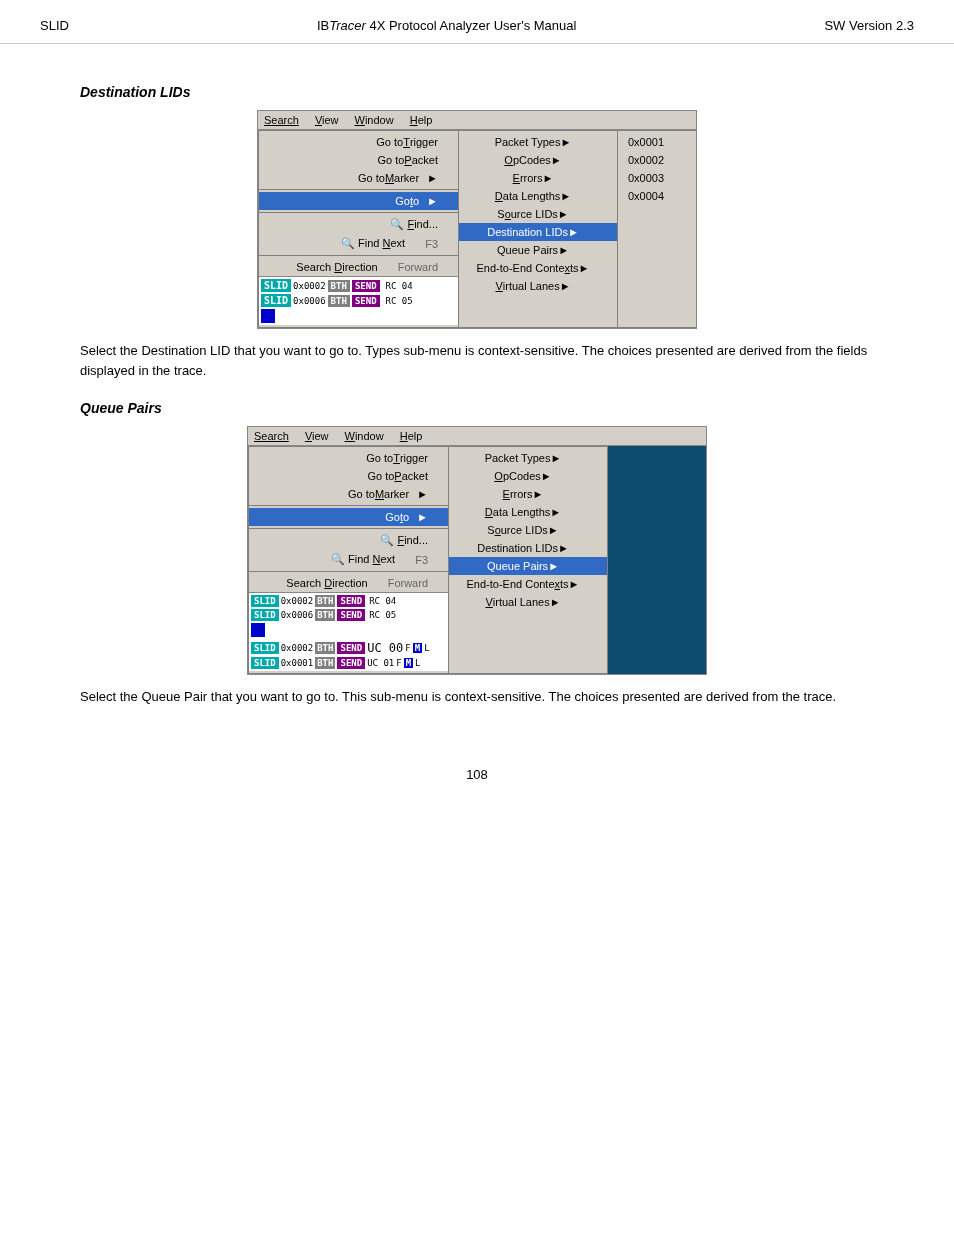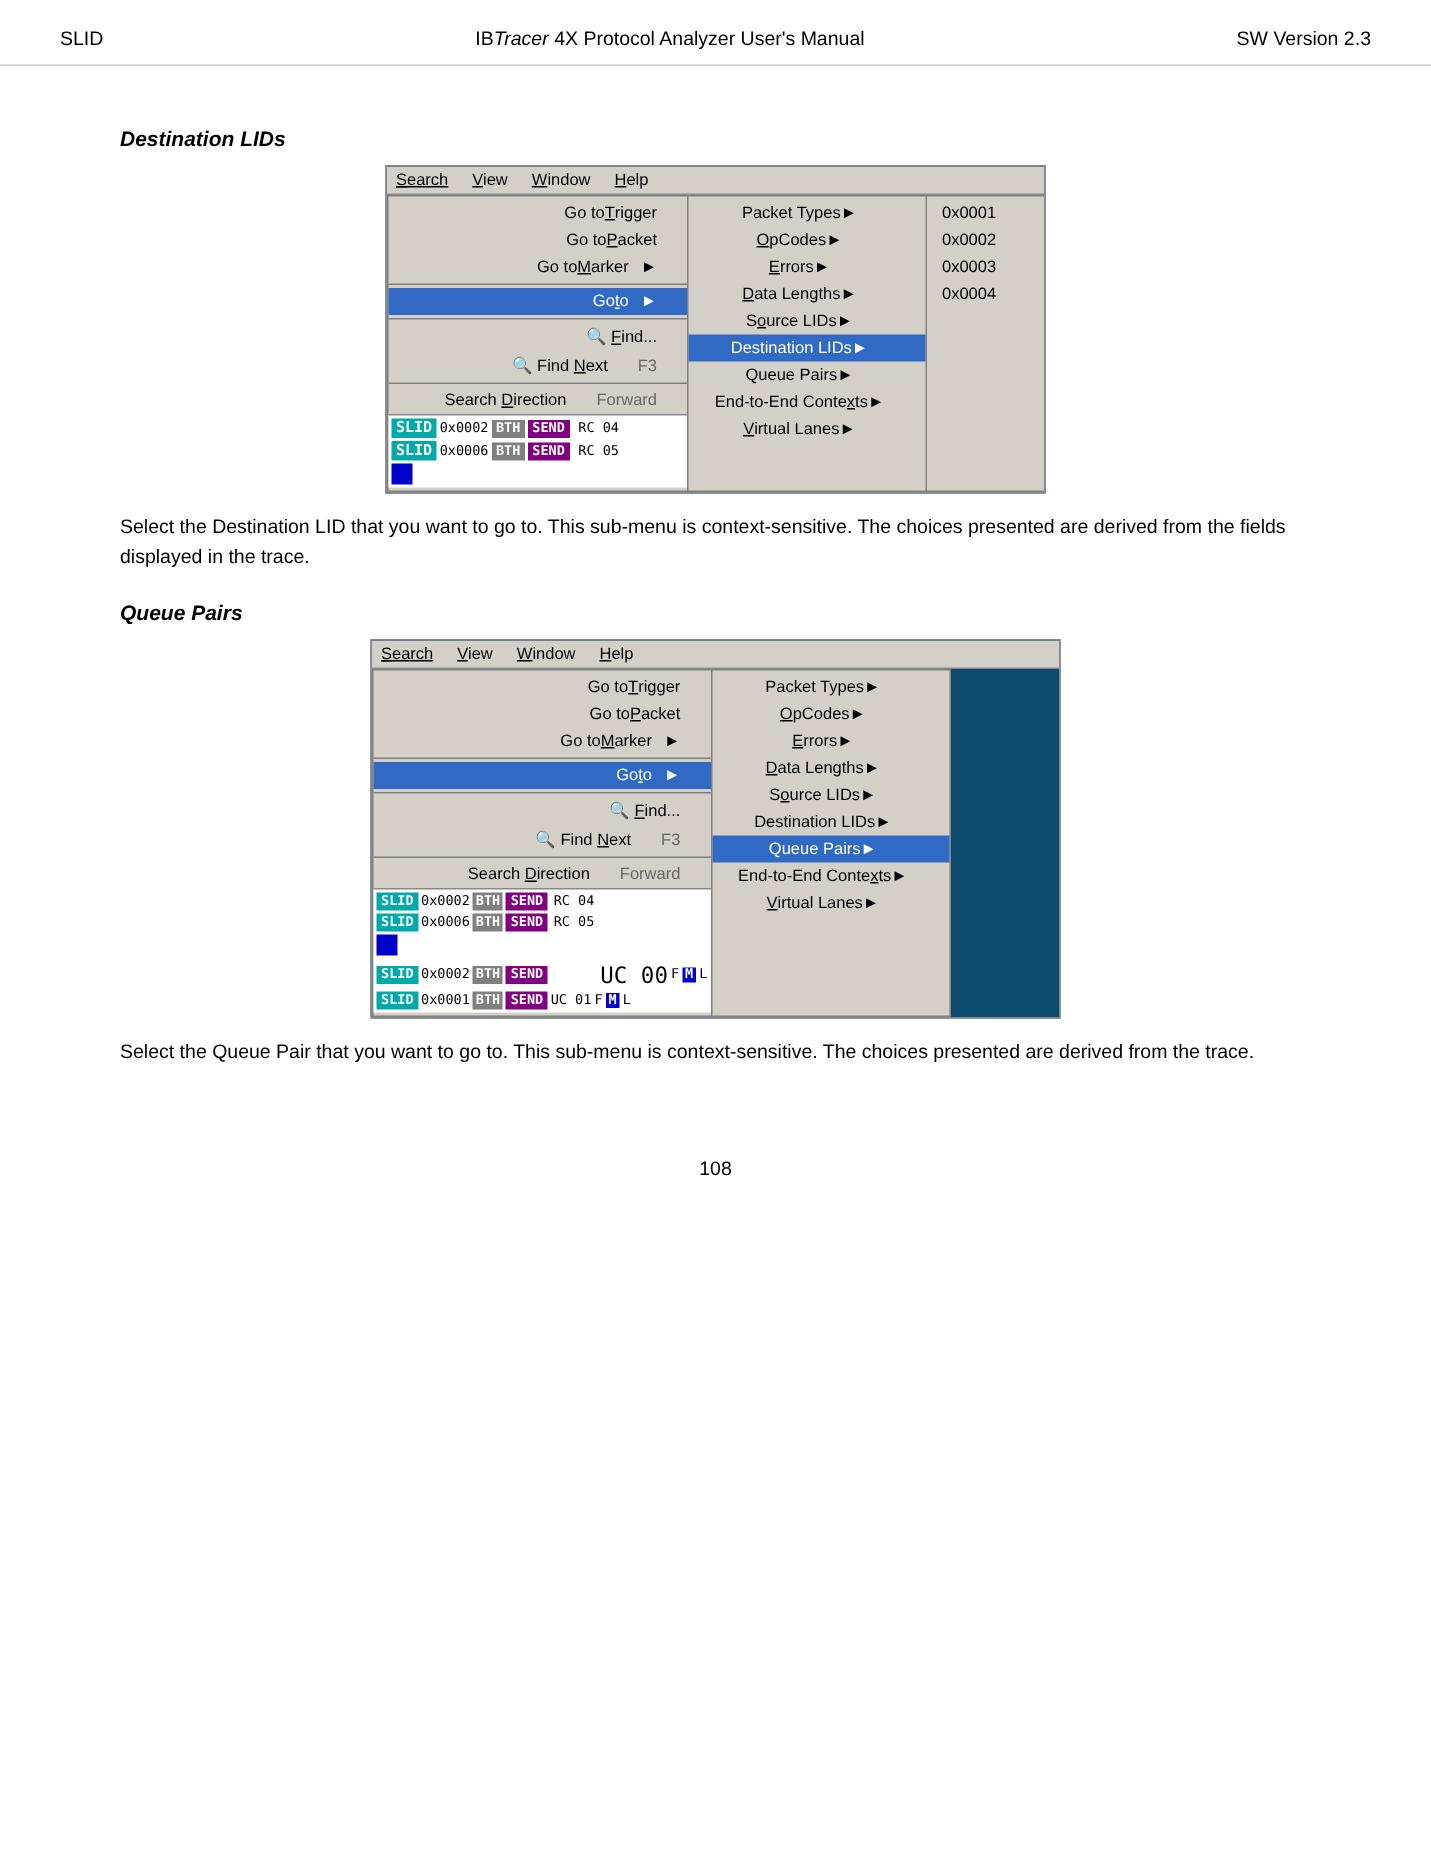--- a/index.html
+++ b/index.html
@@ -223,21 +223,21 @@
       <div class="values-panel">
         <div class="value-item">0x0001</div>
         <div class="value-item">0x0002</div>
         <div class="value-item">0x0003</div>
         <div class="value-item">0x0004</div>
       </div>
 
     </div>
   </div>
 
-  <div class="description-text">Select the Destination LID that you want to go to.  This sub-menu is context-sensitive.  The choices presented are derived from the fields displayed in the trace.</div>
+  <div class="description-text">Select the Destination LID that you want to go to.  Types sub-menu is context-sensitive.  The choices presented are derived from the fields displayed in the trace.</div>
 
   <div class="section-title">Queue Pairs</div>
 
   <div class="screenshot-box" style="width:460px;">
 
     <div class="menu-bar">
       <span><u>S</u>earch</span>
       <span><u>V</u>iew</span>
       <span><u>W</u>indow</span>
       <span><u>H</u>elp</span>
@@ -280,21 +280,21 @@
             <span style="background:#800080;color:#fff;font-weight:bold;padding:1px 3px;font-size:9px;">SEND</span>
             <span style="font-size:9px; margin-left:2px;">RC 05</span>
           </div>
           <div style="background:#0000cc; width:14px; height:14px; margin-top:2px;"></div>
 
           <div style="display:flex; align-items:center; gap:2px; margin-top:4px; font-size:10px; font-family:monospace;">
             <span style="background:#00aaaa;color:#fff;font-weight:bold;padding:1px 3px;font-size:9px;">SLID</span>
             <span style="font-size:9px;">0x0002</span>
             <span style="background:#808080;color:#fff;font-weight:bold;padding:1px 2px;font-size:9px;">BTH</span>
             <span style="background:#800080;color:#fff;font-weight:bold;padding:1px 3px;font-size:9px;">SEND</span>
-            <span style="font-size:15px;margin-left:33px;">UC 00</span>
+            <span style="font-size:12px;">UC 00</span>
             <span style="font-size:9px;">F</span>
             <span style="background:#0000cc;color:#fff;font-weight:bold;font-size:9px;padding:0 2px;">M</span>
             <span style="font-size:9px;">L</span>
           </div>
           <div style="display:flex; align-items:center; gap:2px; margin-top:2px; font-size:10px; font-family:monospace;">
             <span style="background:#00aaaa;color:#fff;font-weight:bold;padding:1px 3px;font-size:9px;">SLID</span>
             <span style="font-size:9px;">0x0001</span>
             <span style="background:#808080;color:#fff;font-weight:bold;padding:1px 2px;font-size:9px;">BTH</span>
             <span style="background:#800080;color:#fff;font-weight:bold;padding:1px 3px;font-size:9px;">SEND</span>
             <span style="font-size:9px;">UC 01</span>

